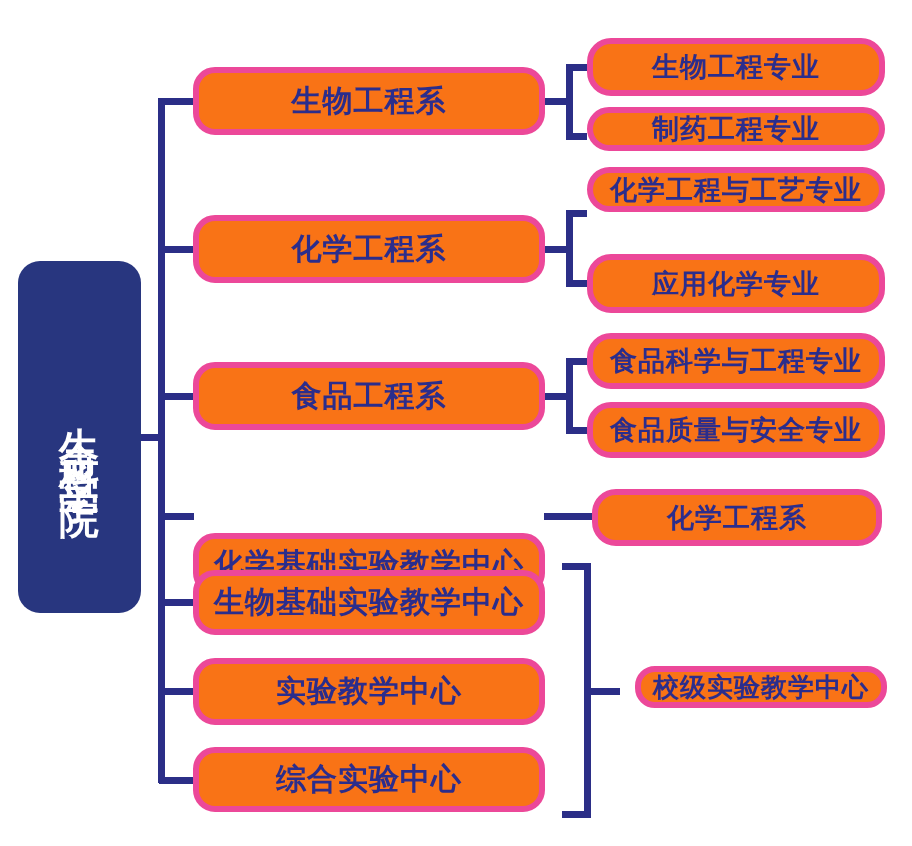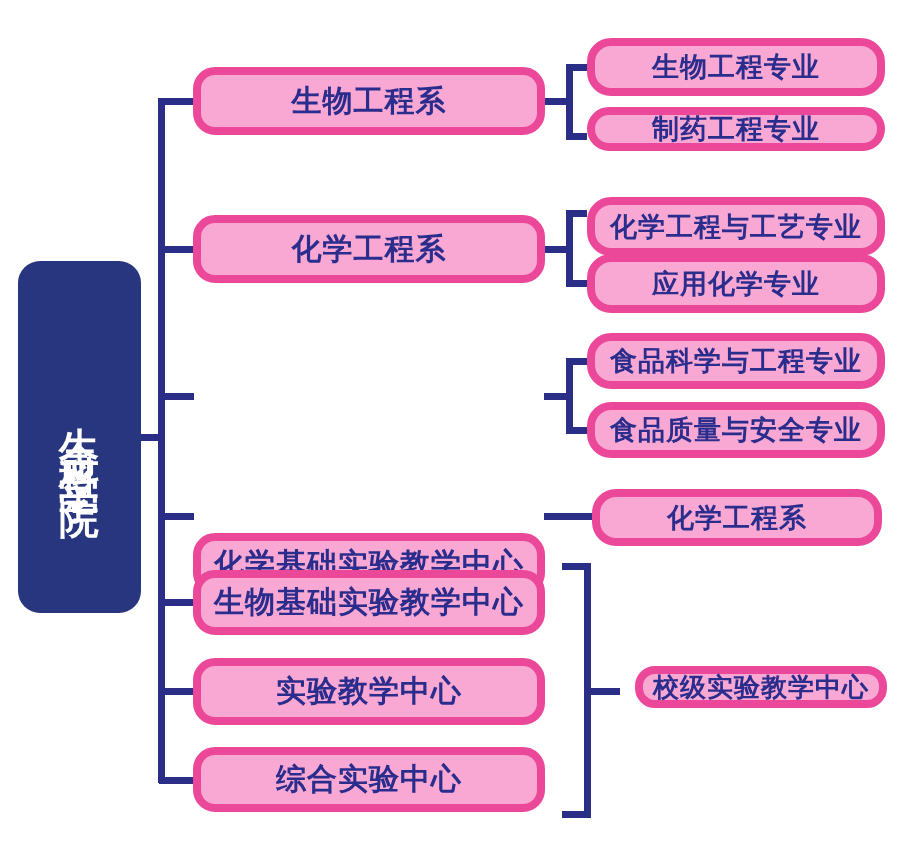--- a/index.html
+++ b/index.html
@@ -17,22 +17,22 @@
   }
   
   .line {
     position: absolute;
     background: #2b2e87;
   }
   
   .node {
     position: absolute;
     box-sizing: border-box;
-    background: #f9a8d4;
-    border: 8px solid #ec4899;
+    background: #f97316;
+    border: 6px solid #ec4899;
     border-radius: 24px;
     display: flex;
     align-items: center;
     justify-content: center;
     z-index: 2;
   }
   .node .lbl {
     color: #2b2d8c;
     font-weight: bold;
     letter-spacing: 1px;
@@ -107,40 +107,43 @@
   <div class="line" style="left:584px; top:563px; width:7px;  height:255px;"></div>
   <div class="line" style="left:562px; top:811px; width:29px; height:7px;"></div>
   <div class="line" style="left:591px; top:688px; width:29px; height:7px;"></div>
 
   <div class="node dept" style="top:67px;  height:68px;">
     <span class="lbl">生物工程系</span>
   </div>
   <div class="node dept" style="top:215px; height:68px;">
     <span class="lbl">化学工程系</span>
   </div>
+  <div class="node dept" style="top:362px; height:68px;">
+    <span class="lbl">食品工程系</span>
+  </div>
   <div class="node dept" style="top:485px; height:62px;margin-top:48px;">
     <span class="lbl">化学基础实验教学中心</span>
   </div>
   <div class="node dept" style="top:570px; height:65px;text-align:center;">
     <span class="lbl">生物基础实验教学中心</span>
   </div>
   <div class="node dept" style="top:658px; height:67px;">
     <span class="lbl">实验教学中心</span>
   </div>
   <div class="node dept" style="top:747px; height:65px;">
     <span class="lbl">综合实验中心</span>
   </div>
 
   <div class="node major" style="top:38px;  height:58px;">
     <span class="lbl">生物工程专业</span>
   </div>
   <div class="node major" style="top:107px; height:44px;">
     <span class="lbl">制药工程专业</span>
   </div>
-  <div class="node major" style="top:197px; height:59px;">
+  <div class="node major" style="top:167px; height:45px;">
     <span class="lbl">化学工程与工艺专业</span>
   </div>
   <div class="node major" style="top:254px; height:59px;">
     <span class="lbl">应用化学专业</span>
   </div>
   <div class="node major" style="top:402px; height:56px;">
     <span class="lbl">食品质量与安全专业</span>
   </div>
   <div class="node major" style="top:333px; height:56px;">
     <span class="lbl">食品科学与工程专业</span>

